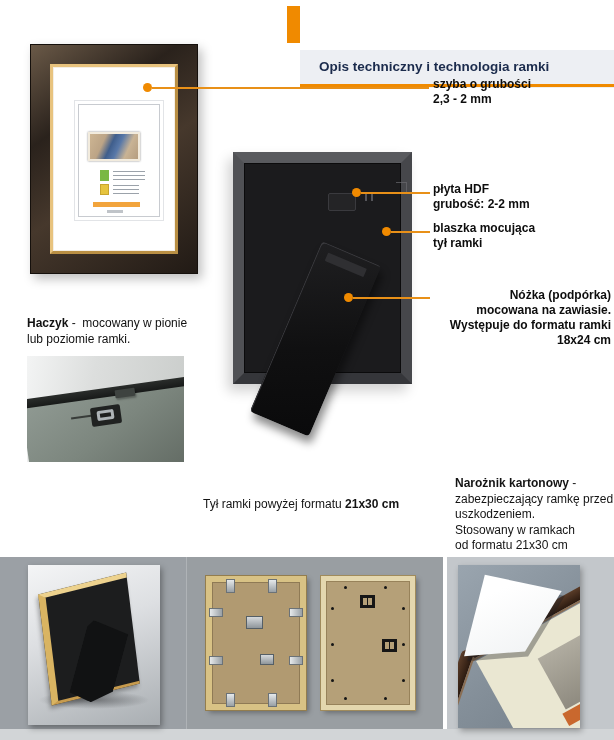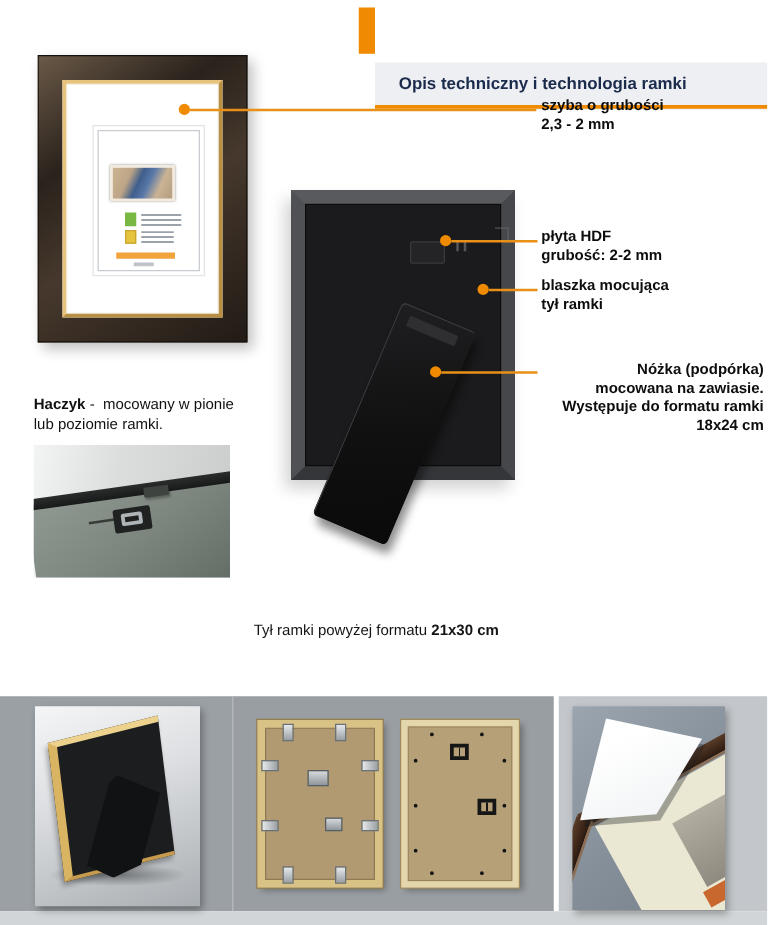--- a/index.html
+++ b/index.html
@@ -202,20 +202,25 @@
     <div class="abs hp-edge"></div>
     <div class="abs hp-wire"></div>
     <div class="abs hp-hook-base"></div>
     <div class="abs hp-hook-loop"></div>
     <div class="abs hp-tab"></div>
   </div>
 
 
   <div class="abs note note-back"><span>Tył ramki powyżej formatu </span><b>21x30 cm</b></div>
 
+  <div class="abs note note-corner"><b>Narożnik kartonowy</b><span> -
+zabezpieczający ramkę przed
+uszkodzeniem.
+Stosowany w ramkach
+od formatu 21x30 cm</span></div>
 
   <div class="abs p1"></div>
   <div class="abs p2"></div>
   <div class="abs p3"></div>
   <div class="abs footer-strip"></div>
 
   <div class="abs card1">
     <div class="abs sf-shadow"></div>
     <div class="abs sf-frame"></div>
     <div class="abs sf-leg"></div>

